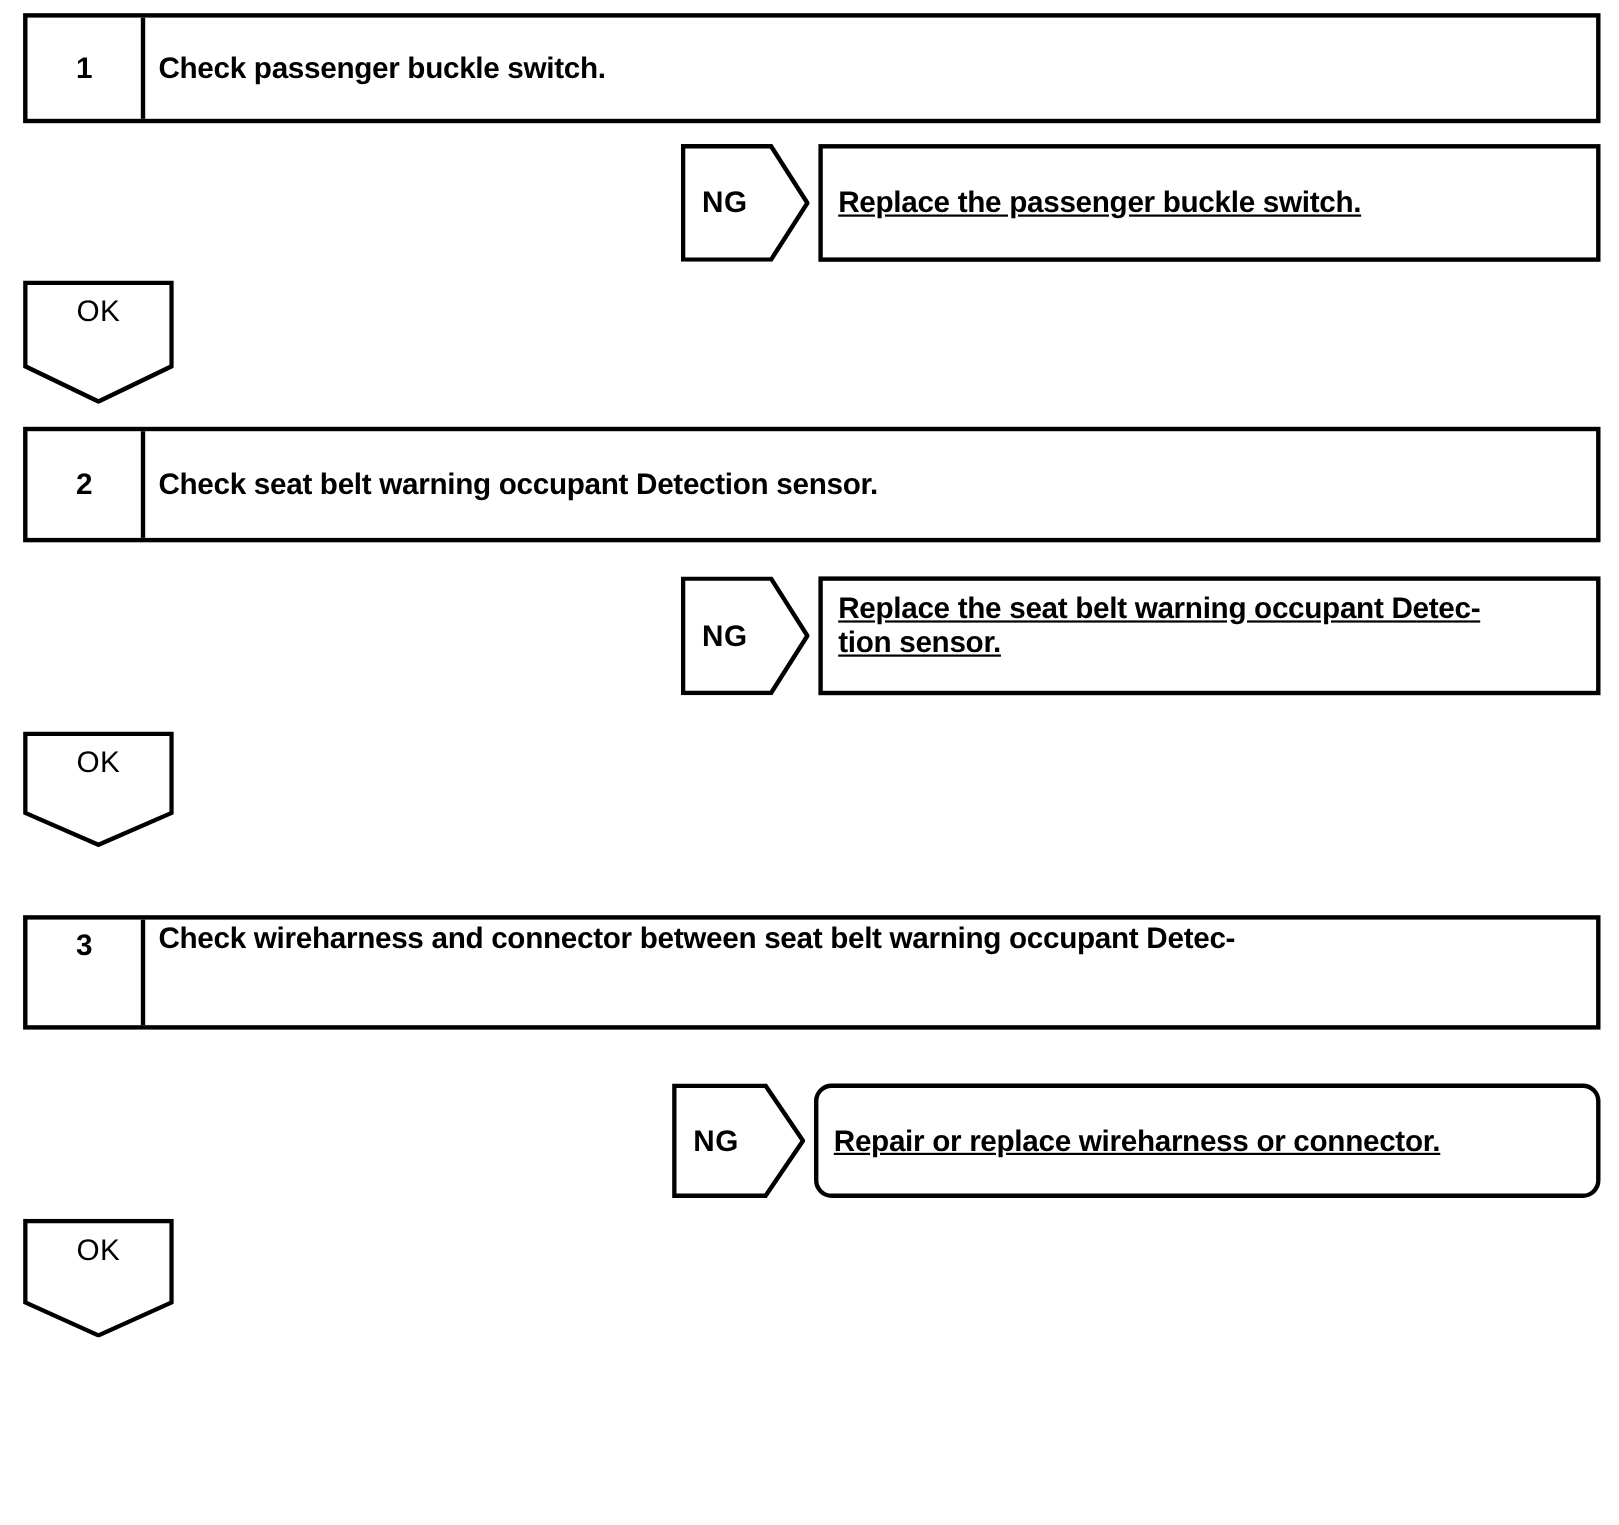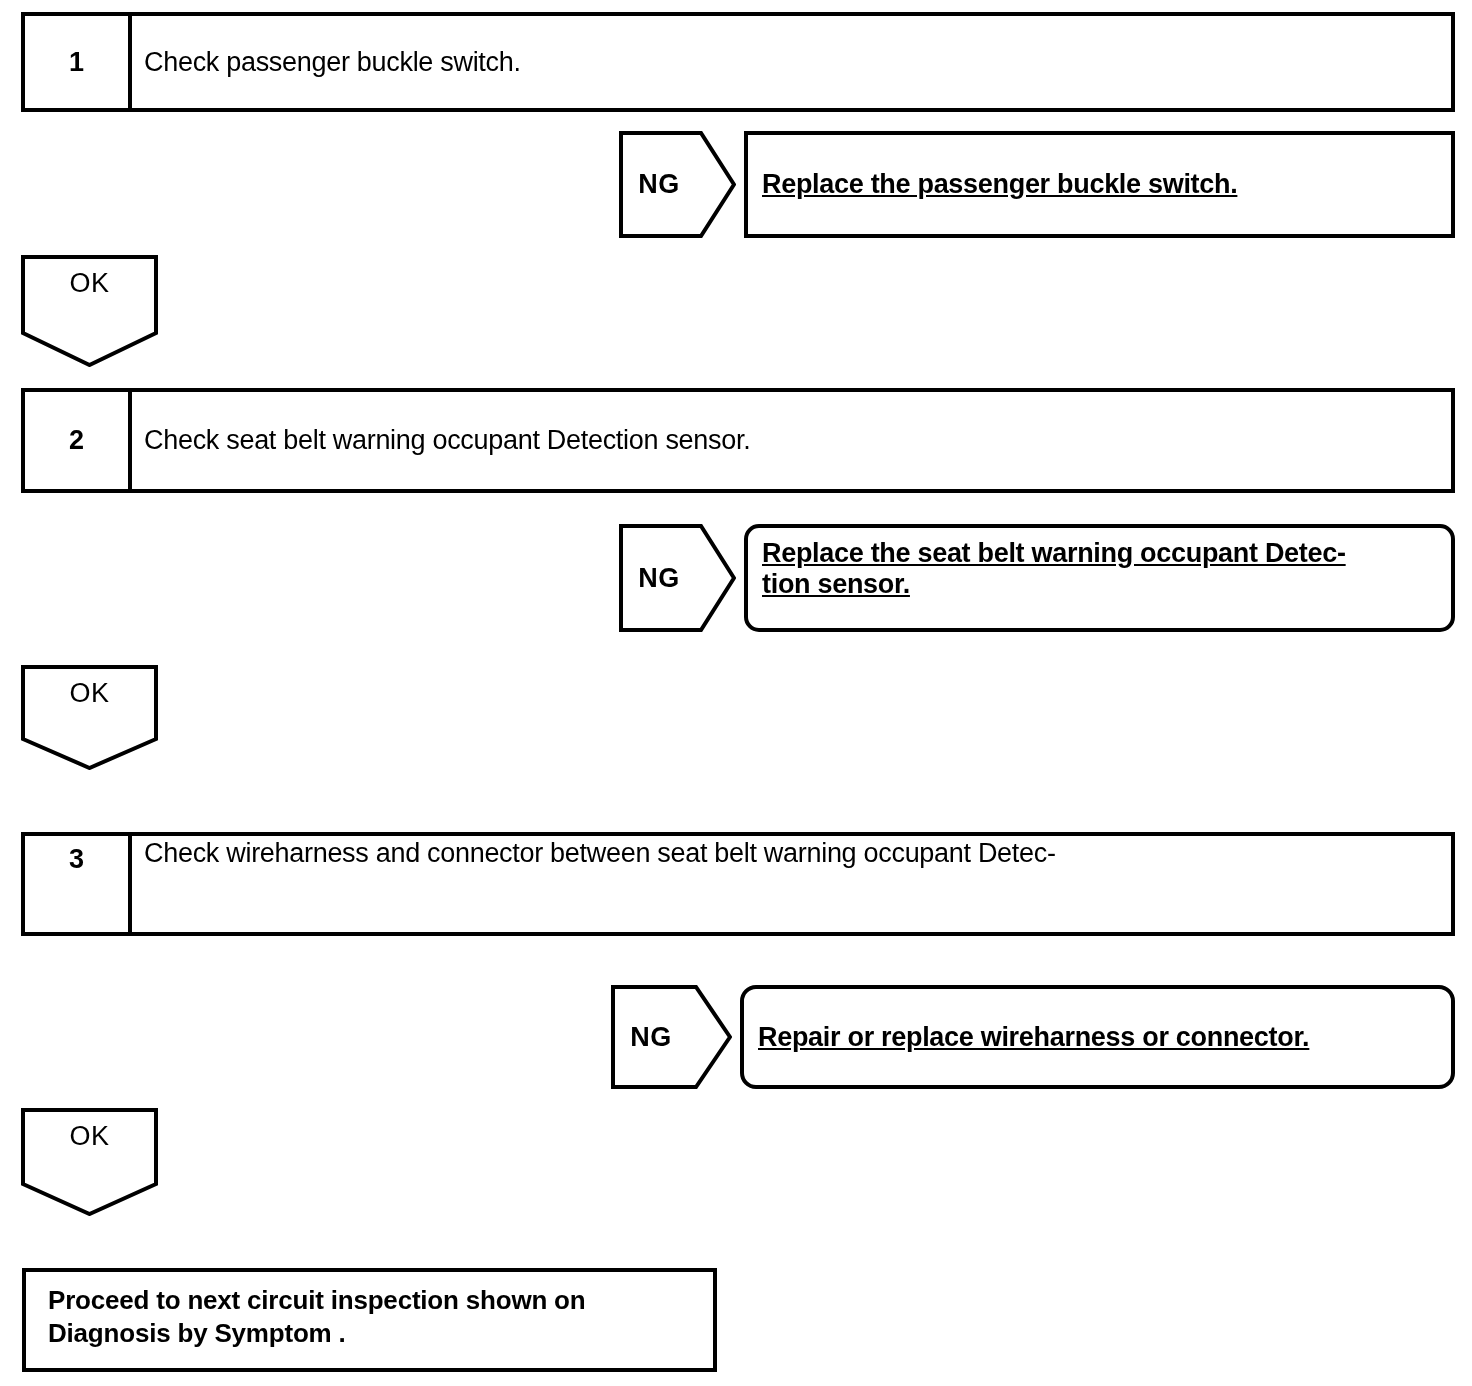--- a/index.html
+++ b/index.html
@@ -41,21 +41,21 @@
   .step-num.top-align {
     align-items: flex-start;
     padding-top: 8px;
   }
   .step-text {
     flex: 1 1 auto;
     display: flex;
     align-items: center;
     padding-left: 12px;
     padding-right: 8px;
-    font-weight: normal;
+    font-weight: bold;
     font-size: 27px;
     line-height: 31px;
     color: #000000;
     letter-spacing: -0.3px;
   }
   .step-text.top-align {
     align-items: flex-start;
     padding-top: 3px;
   }
 
@@ -72,21 +72,20 @@
     font-weight: bold;
     font-size: 27px;
     line-height: 31px;
     color: #000000;
     letter-spacing: -0.3px;
     text-decoration: underline;
   }
   .result-box.top-align {
     align-items: flex-start;
     padding-top: 10px;
-    border-radius: 15px;
   }
 
   
   .ng-tag {
     position: absolute;
   }
   .ng-tag svg {
     display: block;
     position: absolute;
     top: 0;
@@ -220,18 +219,14 @@
     <span>Repair or replace wireharness or connector.</span>
   </div>
 
   <div class="ok-tag" style="left:21px; top:1108px; width:137px; height:108px;">
     <svg width="137" height="108" viewBox="0 0 137 108">
       <path d="M2,2 L135,2 L135,76 L68.5,106 L2,76 Z" fill="#ffffff" stroke="#000000" stroke-width="4" stroke-linejoin="miter"></path>
     </svg>
     <div class="ok-label">OK</div>
   </div>
 
-  <div class="terminal-box" style="left:22px; top:1268px; width:695px; height:104px;">
-    <span class="line">Proceed to next circuit inspection shown on</span>
-    <span class="line">Diagnosis by Symptom .</span>
-  </div>
 
 </div>
 
 </body></html>

